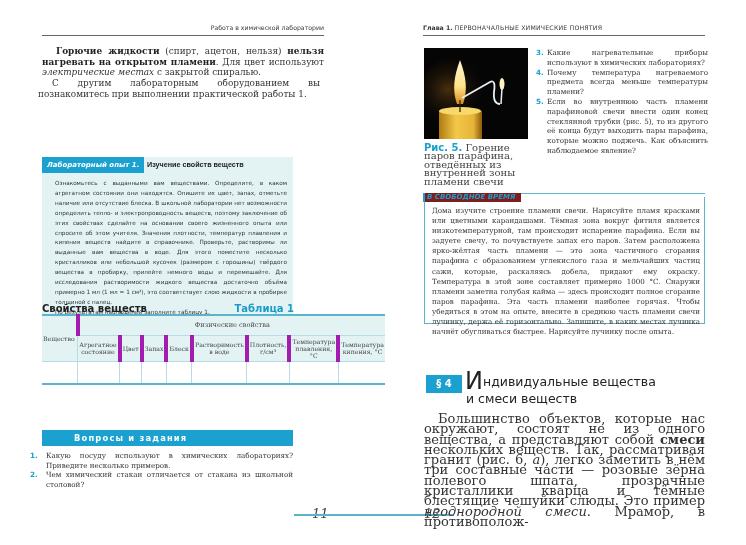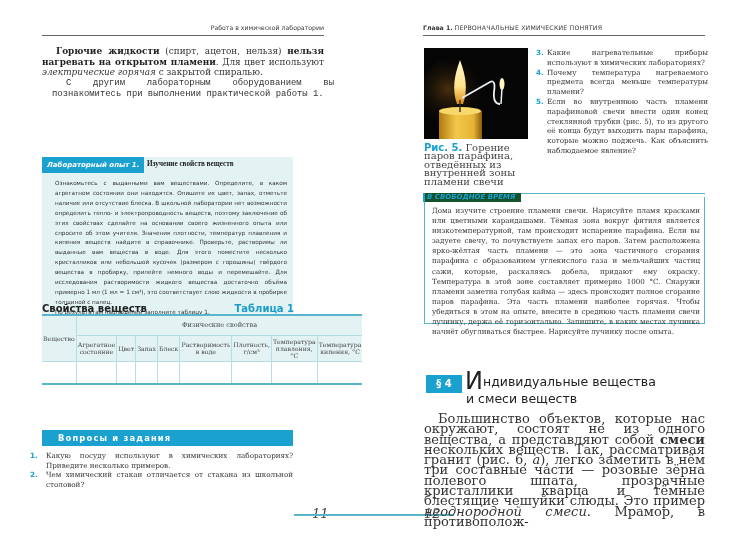--- a/index.html
+++ b/index.html
@@ -17,37 +17,37 @@
   .running-head .small { letter-spacing: 0.2px; }
 
   .para { position: absolute; font-size: 8.9px; line-height: 10.6px; text-align: justify; color: #333; }
   .para b { font-weight: bold; color: #222; }
   .para i { font-style: italic; }
   .indent { text-indent: 14px; }
 
   
   #lab-box { position: absolute; left: 42px; top: 113px; width: 251px; height: 198px; background: #e3f3f4; margin-top: 44px; }
   #lab-badge { position: absolute; left: 0; top: 0; height: 16px; padding: 0 5px; background: #1aa1cf; color: #fff; font-family: "DejaVu Sans", sans-serif; font-size: 7px; font-weight: bold; line-height: 16px; font-style: italic; }
-  #lab-title { position: absolute; left: 105px; top: 3px; font-family: Liberation Serif, serif; font-size: 7.2px; font-weight: bold; color: #222; }
+  #lab-title { position: absolute; left: 105px; top: 3px; font-family: Liberation Sans, sans-serif; font-size: 7.2px; font-weight: bold; color: #222; }
   #lab-text { position: absolute; left: 13px; top: 22px; width: 232px; font-family: "DejaVu Sans", sans-serif; font-size: 5.7px; line-height: 9.9px; color: #333; text-align: justify; }
 
   
   #table-caption { position: absolute; left: 42px; top: 303px; width: 252px; font-family: "DejaVu Sans", sans-serif; font-size: 10px; font-weight: bold; color: #222; }
   #table-caption span.r { position: absolute; right: 0; top: 0; color: #1a9cc8; }
   #props-table { position: absolute; left: 42px; top: 314px; width: 252px; border-collapse: collapse; font-size: 6.2px; line-height: 7.3px; color: #444; }
-  #props-table th { font-weight: normal; border-left: 1px solid #a21caf; border-right: 1px solid #b6dde4; background: #e3f3f4; padding: 2px 1px; text-align: center; vertical-align: middle; }
+  #props-table th { font-weight: normal; border-left: 4px solid #a21caf; border-right: 1px solid #b6dde4; background: #e3f3f4; padding: 2px 1px; text-align: center; vertical-align: middle; }
   #props-table thead tr:first-child th { border-top: 2px solid #5ab4cc; }
   #props-table th.group { height: 20px; border-bottom: 1px solid #b6dde4; font-size: 6.6px; }
   #props-table td { height: 22px; border-left: 1px solid #b6dde4; border-right: 1px solid #b6dde4; border-top: 1px solid #b6dde4; border-bottom: 2px solid #5ab4cc; }
   #props-table th:first-child, #props-table td:first-child { border-left: none; }
   #props-table th:last-child, #props-table td:last-child { border-right: none; }
   #props-table th.main { border-right: 1px solid #b6dde4; }
 
   
-  #q-header { position: absolute; left: 42px; top: 430px; width: 251px; height: 16px; background: #1aa1cf; color: #fff; font-family: "DejaVu Sans", sans-serif; font-weight: bold; font-size: 8.3px; line-height: 16px; padding-left: 16px; letter-spacing: 1.2px; }
+  #q-header { position: absolute; left: 42px; top: 430px; width: 251px; height: 16px; background: #1aa1cf; color: #fff; font-family: "DejaVu Sans", sans-serif; font-weight: bold; font-size: 8.3px; line-height: 16px; padding-left: 32px; letter-spacing: 1.2px; }
   .q-list { position: absolute; list-style: none; font-size: 7.2px; line-height: 9.6px; color: #333; text-align: justify; }
   .q-list li { position: relative; padding-left: 16px; }
   .q-num { position: absolute; left: 0; top: 0; font-family: "DejaVu Sans", sans-serif; font-weight: bold; color: #1aa1cf; font-size: 7.2px; }
   #q-left { left: 30px; top: 451px; width: 263px; }
   #q-right { left: 536px; top: 48px; width: 172px; font-size: 7.2px; line-height: 9.8px; }
   #q-right li { padding-left: 11px; margin-bottom: 0; }
 
   
   .page-num { position: absolute; top: 506px; font-size: 13px; font-style: italic; color: #444; }
   #pnum-left { left: 312px; }
@@ -55,41 +55,41 @@
   #footer-rule { position: absolute; left: 294px; top: 514px; width: 160px; height: 2px; background: #5ab4cc; }
 
   
   #figure { position: absolute; left: 424px; top: 48px; width: 104px; height: 91px; background: #050505; overflow: hidden; }
   #fig-caption { position: absolute; left: 424px; top: 144px; width: 108px; font-size: 10px; line-height: 8.4px; color: #444; }
   #fig-caption .lbl { font-family: "DejaVu Sans", sans-serif; font-weight: bold; color: #1aa1cf; }
 
   
   #free-box { position: absolute; left: 424px; top: 197px; width: 281px; height: 127px; border: 1px solid #5ab4cc; border-top: none; }
   #free-title-bar { position: absolute; left: 424px; top: 193px; width: 281px; height: 8px; border-top: 1px solid #5ab4cc; }
-  #free-title { position: absolute; left: 423px; top: 193px; background: #14532d; padding-right: 6px; padding-left: 2px; border-left: 2px solid #1aa1cf; font-family: "DejaVu Sans", sans-serif; font-size: 7px; font-weight: bold; font-style: italic; color: #1aa1cf; line-height: 9px; }
+  #free-title { position: absolute; left: 423px; top: 193px; background: #7f1d1d; padding-right: 6px; padding-left: 2px; border-left: 2px solid #1aa1cf; font-family: "DejaVu Sans", sans-serif; font-size: 7px; font-weight: bold; font-style: italic; color: #1aa1cf; line-height: 9px; }
   #free-text { position: absolute; left: 432px; top: 206px; width: 268px; font-size: 7.1px; line-height: 10.1px; color: #333; text-align: justify; }
 
   
   #sec-badge { position: absolute; left: 426px; top: 375px; width: 36px; height: 18px; background: #1aa1cf; color: #fff; font-family: "DejaVu Sans", sans-serif; font-weight: bold; font-size: 10px; line-height: 18px; text-align: center; }
   #sec-title { position: absolute; left: 465px; top: 371px; font-family: "DejaVu Sans", sans-serif; color: #222; font-size: 12.5px; line-height: 15px; }
   #sec-title .big { font-size: 24px; font-weight: normal; line-height: 20px; vertical-align: -3px; }
   #sec-title .l2 { display: block; padding-left: 1px; }
 
   #body-right { position: absolute; left: 424px; top: 414px; width: 281px; font-size: 13px; line-height: 10.3px; color: #333; text-align: justify; }
 </style>
 </head>
 <body>
 
 <div class="page" id="page-left">
   <div class="running-head">Работа в химической лаборатории</div>
 
   <p class="para indent" style="left:42px; top:46px; width:282px;">
-    <b>Горючие жидкости</b><span> (спирт, ацетон, нельзя) </span><b>нельзя нагревать на открытом пламени</b><span>. Для цвет используют </span><i>электрические горячая</i><span> с закрытой спиралью.</span>
+    <b>Горючие жидкости</b><span> (спирт, ацетон, нельзя) </span><b>нельзя нагревать на открытом пламени</b><span>. Для цвет используют </span><i>электрические местах</i><span> с закрытой спиралью.</span>
   </p>
-  <p class="para indent" style="left:52px; top:78px; width:282px;font-family:Liberation Mono, monospace;">С другим лабораторным оборудованием вы познакомитесь при выполнении практической работы 1.</p>
+  <p class="para indent" style="left:38px; top:78px; width:282px;">С другим лабораторным оборудованием вы познакомитесь при выполнении практической работы 1.</p>
 
   <div id="lab-box">
     <div id="lab-badge">Лабораторный опыт 1.</div>
     <div id="lab-title">Изучение свойств веществ</div>
     <div id="lab-text">
       <span>Ознакомьтесь с выданными вам веществами. Определите, в каком агрегатном состоянии они находятся. Опишите их цвет, запах, отметьте наличие или отсутствие блеска. В школьной лаборатории нет возможности определить тепло- и электропроводность веществ, поэтому заключение об этих свойствах сделайте на основании своего жизненного опыта или спросите об этом учителя. Значения плотности, температур плавления и кипения веществ найдите в справочнике. Проверьте, растворимы ли выданные вам вещества в воде. Для этого поместите несколько кристалликов или небольшой кусочек (размером с горошины) твёрдого вещества в пробирку, прилейте немного воды и перемешайте. Для исследования растворимости жидкого вещества достаточно объёма примерно 1 мл (1 мл = 1 см³), это соответствует слою жидкости в пробирке толщиной с палец.</span><br>
       <span>По результатам наблюдений заполните таблицу 1.</span>
     </div>
   </div>
 

